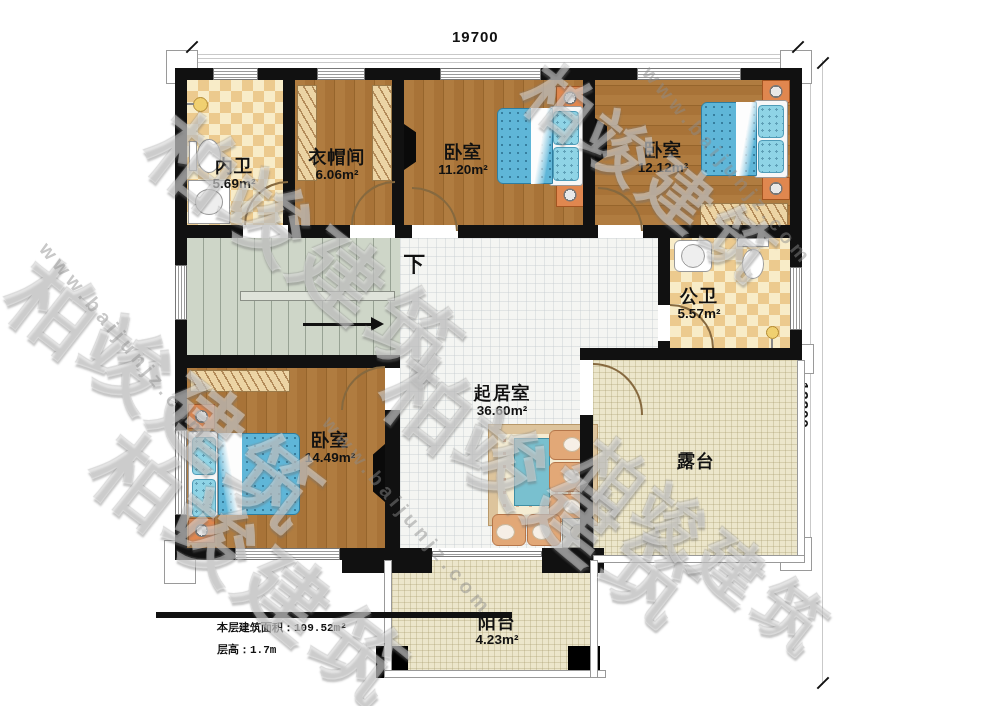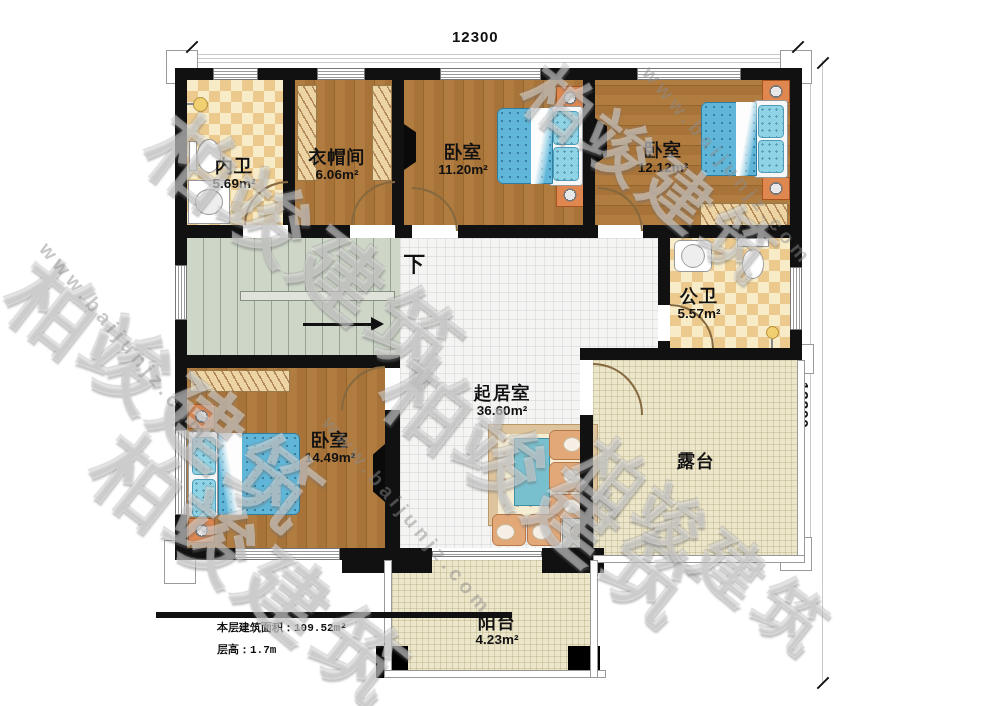--- a/index.html
+++ b/index.html
@@ -74,21 +74,21 @@
   <div class="abs hair" style="left:810px;top:84px;width:1px;height:470px"></div>
   <div class="abs bracket" style="left:166px;top:50px;width:32px;height:34px"></div>
   <div class="abs bracket" style="left:780px;top:50px;width:32px;height:34px"></div>
   <div class="abs bracket" style="left:164px;top:540px;width:32px;height:44px"></div>
   <div class="abs bracket" style="left:798px;top:344px;width:16px;height:30px"></div>
   <div class="abs bracket" style="left:780px;top:537px;width:32px;height:34px"></div>
   <div class="abs tick" style="left:184px;top:46px;width:16px;height:2px"></div>
   <div class="abs tick" style="left:790px;top:46px;width:16px;height:2px"></div>
   <div class="abs tick" style="left:815px;top:62px;width:16px;height:2px"></div>
   <div class="abs tick" style="left:815px;top:682px;width:16px;height:2px"></div>
-  <div class="dimtxt" style="left:452px;top:28px">12300</div>
+  <div class="dimtxt" style="left:452px;top:28px">19700</div>
   <div class="dimtxt" style="left:812px;top:382px;transform:rotate(90deg);transform-origin:left top">12200</div>
 
   <div class="abs tile" style="left:187px;top:80px;width:96px;height:145px;z-index:1"></div>
   <div class="abs wood" style="left:295px;top:80px;width:97px;height:145px;z-index:1"></div>
   <div class="abs wood" style="left:404px;top:80px;width:179px;height:145px;z-index:1"></div>
   <div class="abs wood2" style="left:595px;top:80px;width:195px;height:145px;z-index:1"></div>
   <div class="abs stairfloor" style="left:187px;top:238px;width:213px;height:117px;z-index:1"></div>
   <div class="abs ltile" style="left:400px;top:238px;width:258px;height:117px;z-index:1"></div>
   <div class="abs tile" style="left:670px;top:238px;width:120px;height:110px;z-index:1"></div>
   <div class="abs ltile" style="left:400px;top:355px;width:180px;height:193px;z-index:1"></div>

